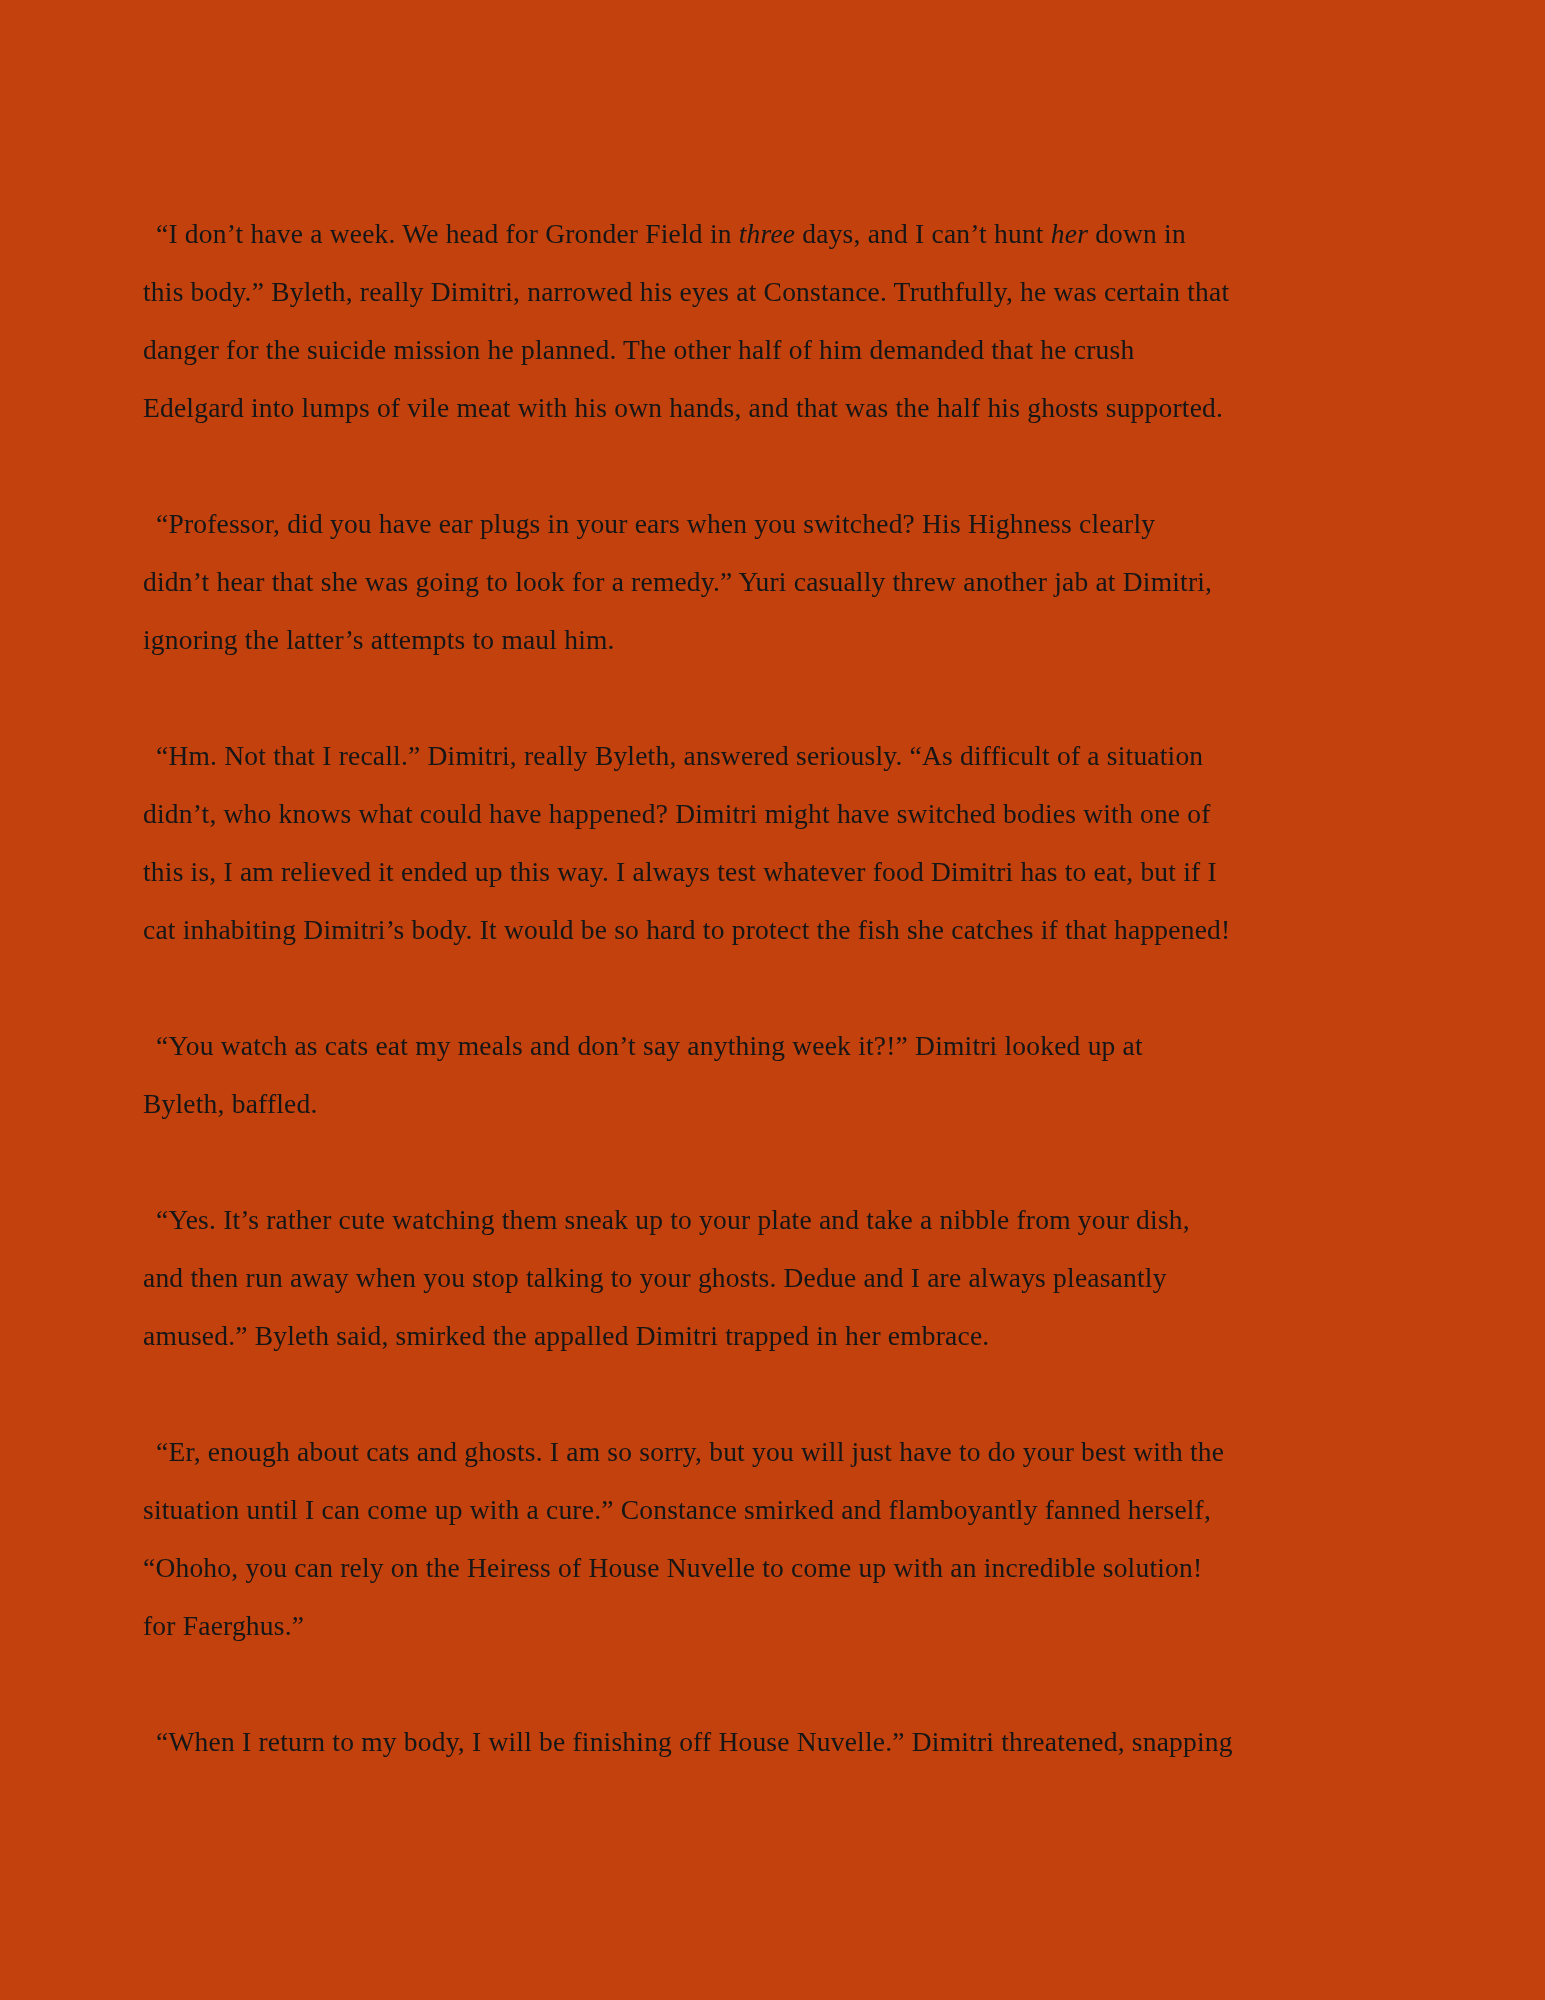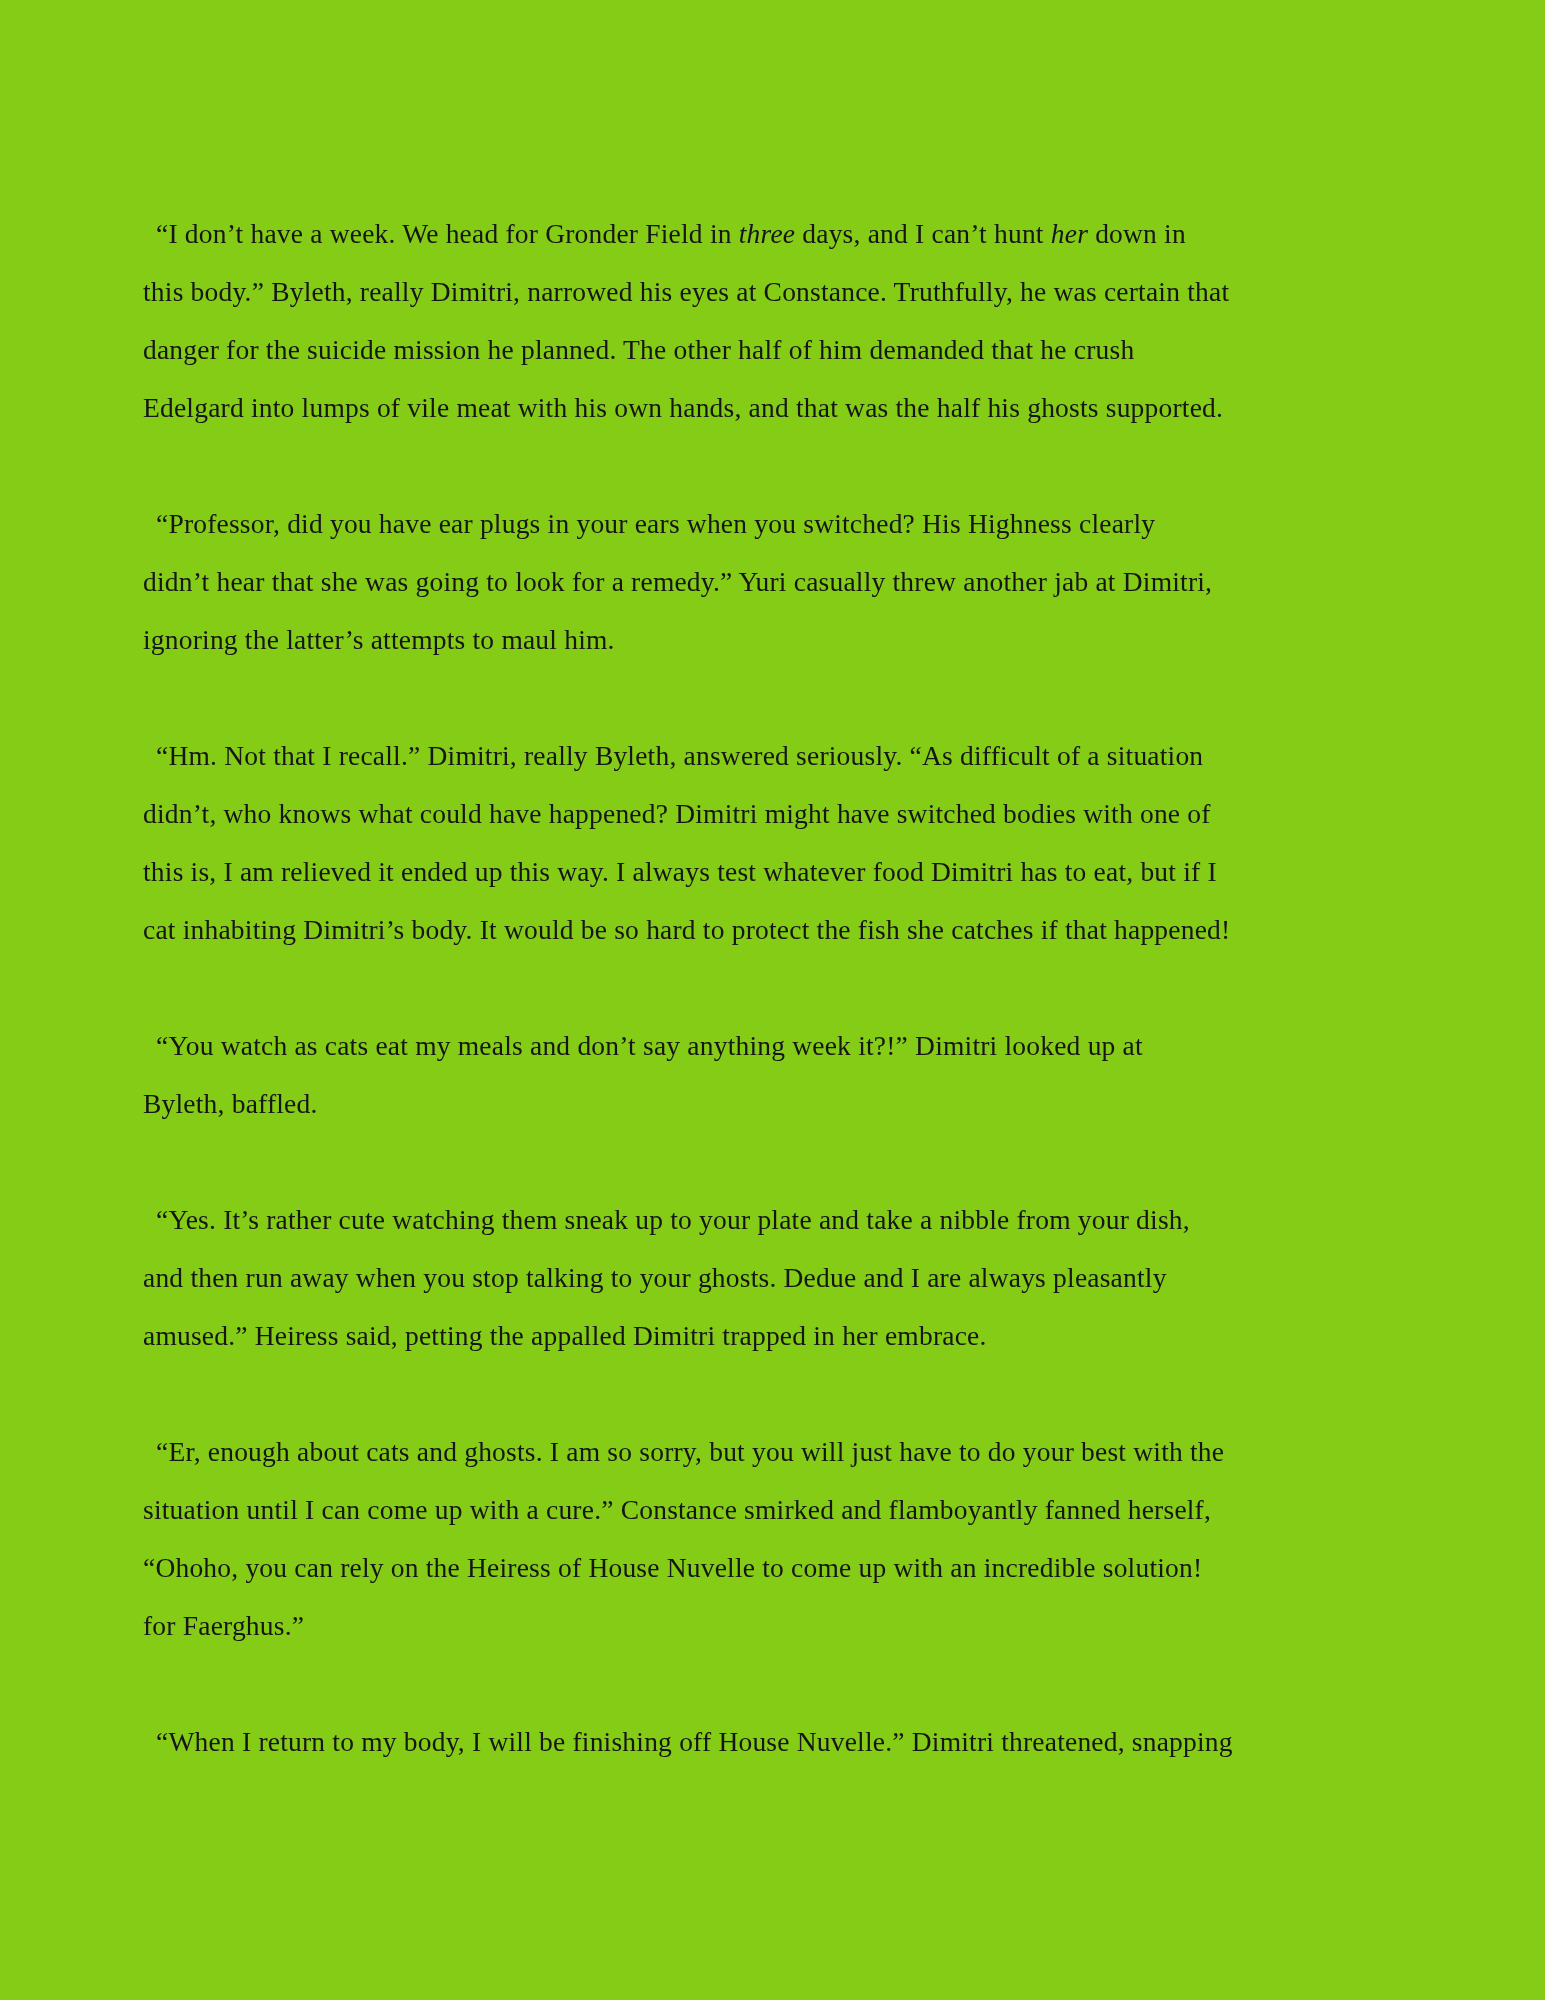--- a/index.html
+++ b/index.html
@@ -4,21 +4,21 @@
 <style>
   html, body {
     margin: 0;
     padding: 0;
     background: #ffffff;
   }
   .page {
     position: relative;
     width: 1545px;
     height: 2000px;
-    background: #84cc16;
+    background: #c2410c;
     overflow: hidden;
     font-family: "Liberation Serif", "DejaVu Serif", serif;
     color: #161616;
     box-sizing: border-box;
     padding: 205px 140px 0 143px;
   }
   .paragraph {
     margin: 0;
     padding: 0;
   }
@@ -61,21 +61,21 @@
         <div class="text-line"><span>this is, I am relieved it ended up this way. I always test whatever food Dimitri has to eat, but if I</span></div>
         <div class="text-line"><span>cat inhabiting Dimitri’s body. It would be so hard to protect the fish she catches if that happened!</span></div>
       </div>
       <div class="paragraph">
         <div class="text-line first-line"><span>“You watch as cats eat my meals and don’t say anything week it?!” Dimitri looked up at</span></div>
         <div class="text-line"><span>Byleth, baffled.</span></div>
       </div>
       <div class="paragraph">
         <div class="text-line first-line"><span>“Yes. It’s rather cute watching them sneak up to your plate and take a nibble from your dish,</span></div>
         <div class="text-line"><span>and then run away when you stop talking to your ghosts. Dedue and I are always pleasantly</span></div>
-        <div class="text-line"><span>amused.” Heiress said, petting the appalled Dimitri trapped in her embrace.</span></div>
+        <div class="text-line"><span>amused.” Byleth said, smirked the appalled Dimitri trapped in her embrace.</span></div>
       </div>
       <div class="paragraph">
         <div class="text-line first-line"><span>“Er, enough about cats and ghosts. I am so sorry, but you will just have to do your best with the</span></div>
         <div class="text-line"><span>situation until I can come up with a cure.” Constance smirked and flamboyantly fanned herself,</span></div>
         <div class="text-line"><span>“Ohoho, you can rely on the Heiress of House Nuvelle to come up with an incredible solution!</span></div>
         <div class="text-line"><span>for Faerghus.”</span></div>
       </div>
       <div class="paragraph">
         <div class="text-line first-line"><span>“When I return to my body, I will be finishing off House Nuvelle.” Dimitri threatened, snapping</span></div>
       </div>

